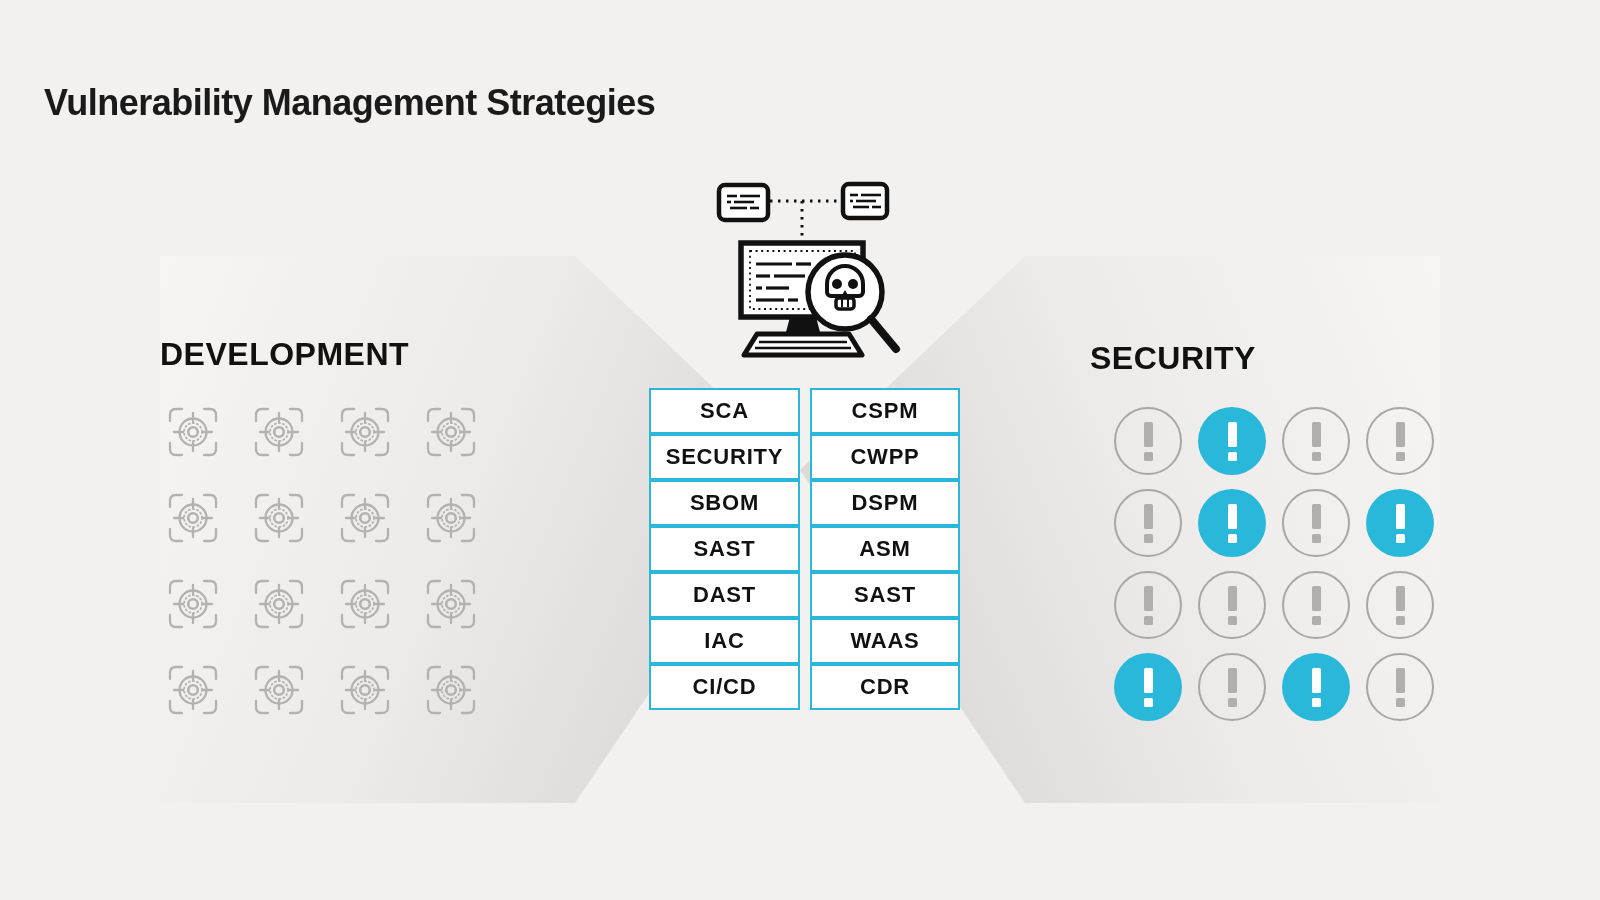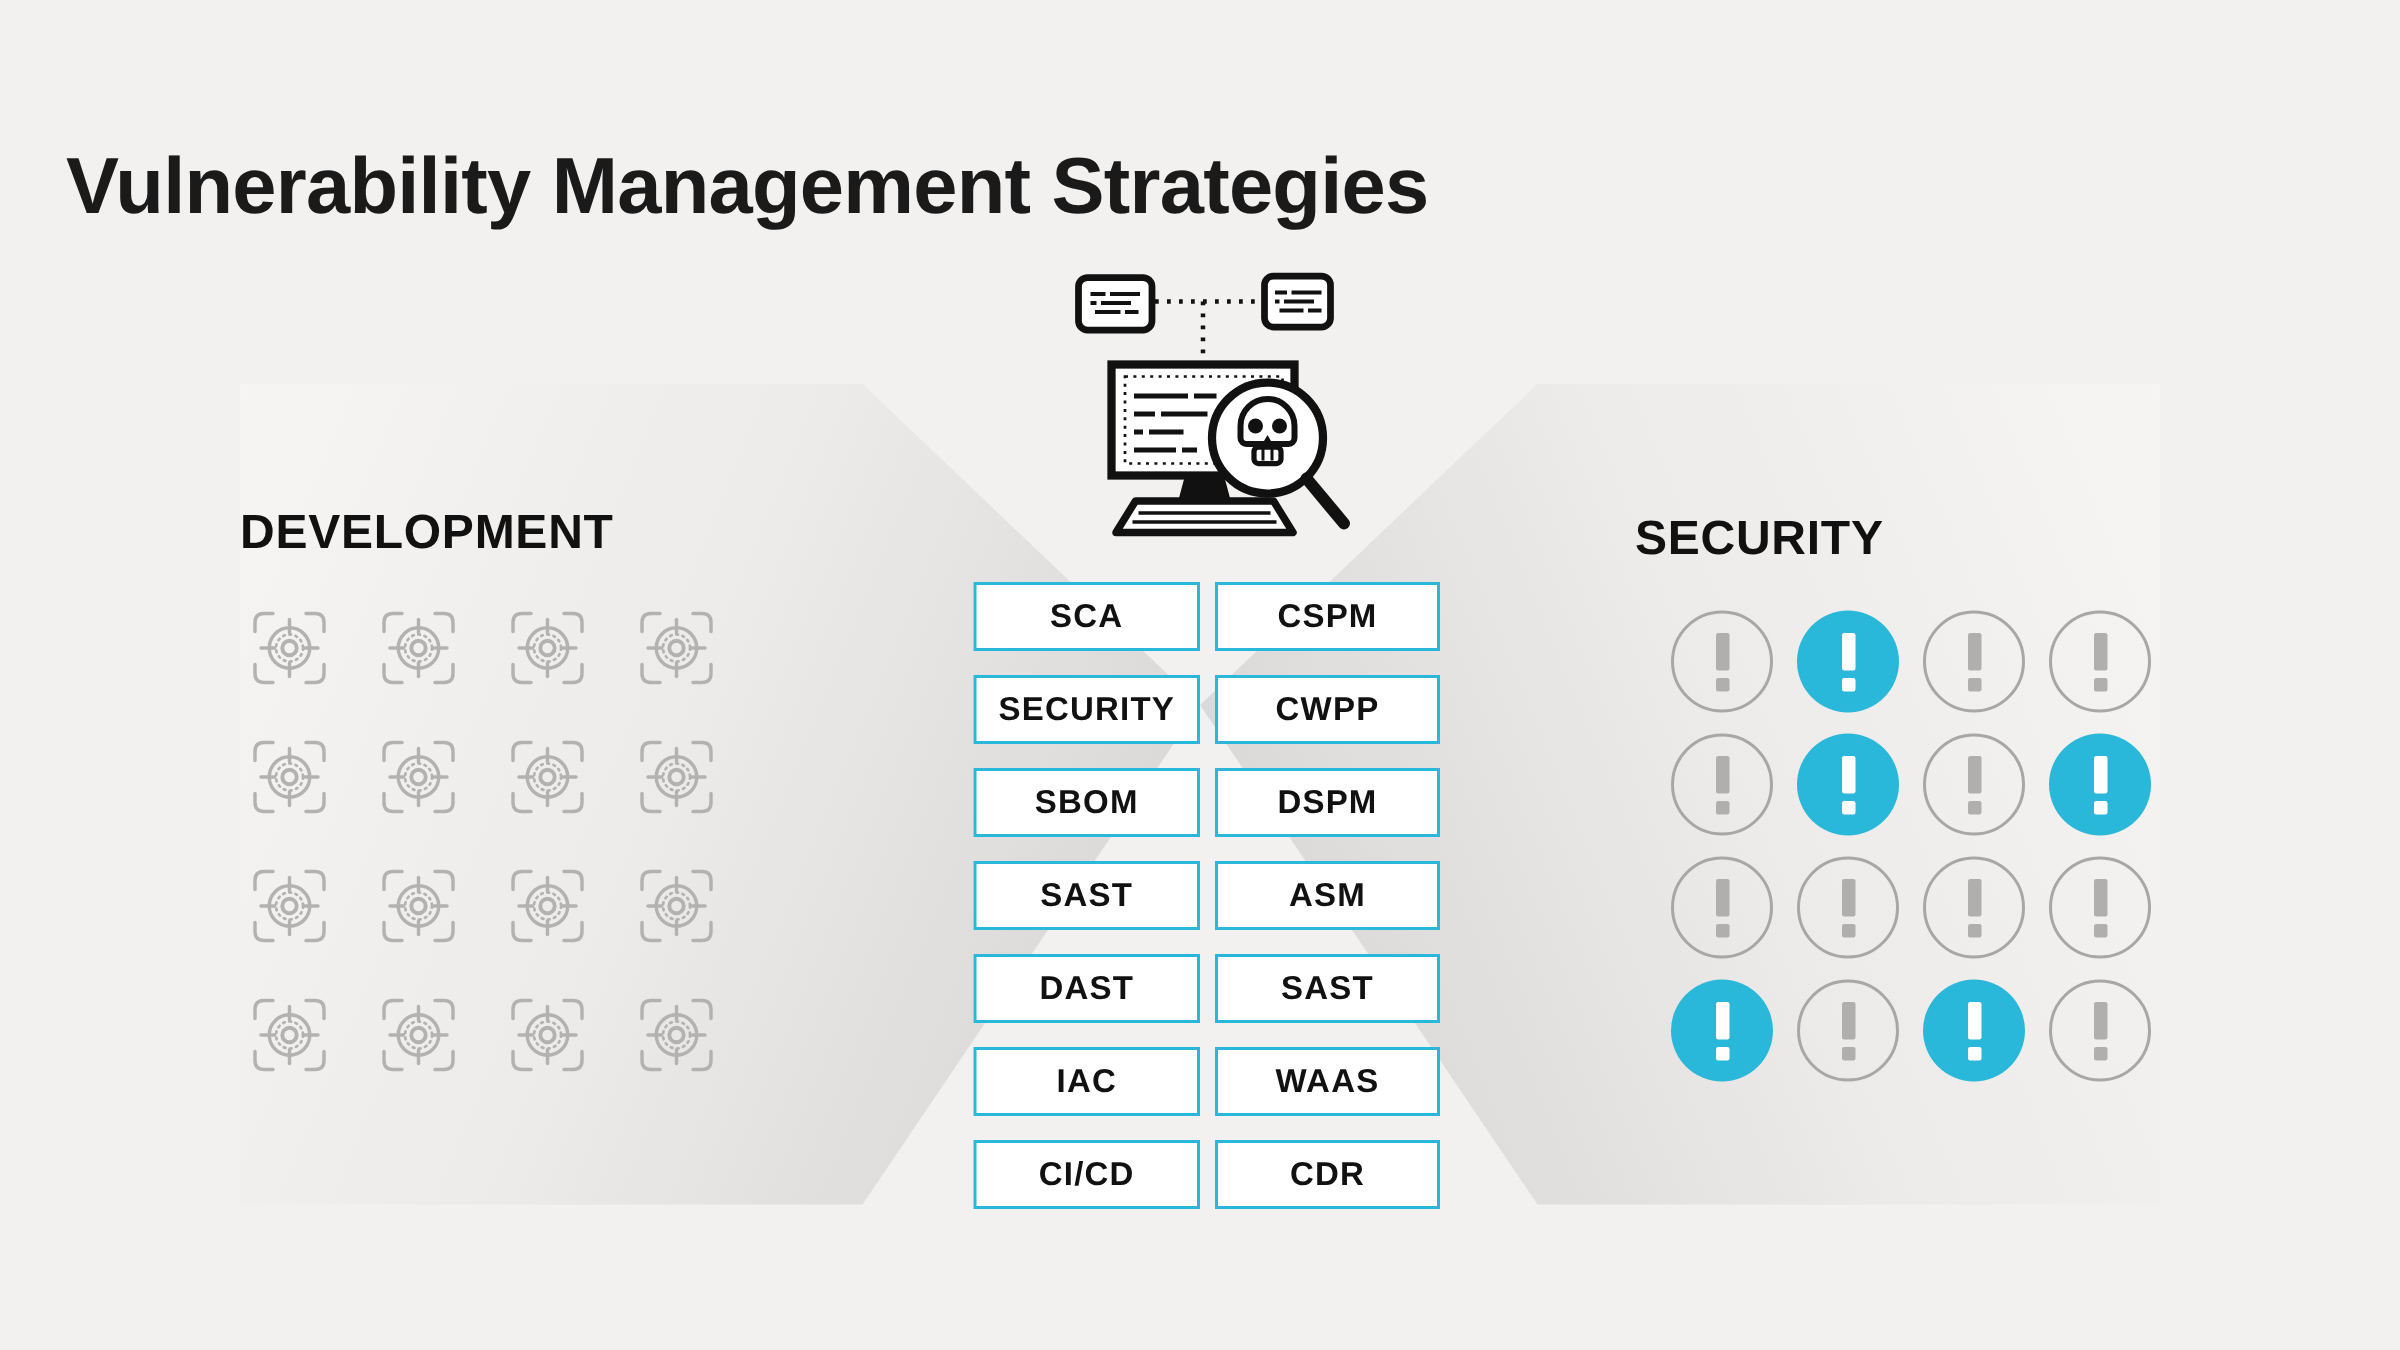--- a/index.html
+++ b/index.html
@@ -1,39 +1,39 @@
 <!DOCTYPE html>
 <html><head>
 <meta charset="utf-8">
 <style>
   html,body{margin:0;padding:0;background:#f2f1ef;}
   .canvas{position:relative;width:1600px;height:900px;background:var(--bg,#f2f1ef);
           overflow:hidden;font-family:"Liberation Sans",sans-serif;color:#161616;}
   .bg-svg{position:absolute;left:0;top:0;}
-  .main-title{position:absolute;left:44px;top:58px;font-size:53px;font-weight:700;
+  .main-title{position:absolute;left:44px;top:58px;font-size:36px;font-weight:700;
               letter-spacing:-0.5px;color:#1a1a1a;white-space:nowrap;}
   .section-label{position:absolute;font-size:32px;font-weight:700;letter-spacing:0.5px;
                  text-align:left;color:#111;}
   .section-label.dev{left:160px;width:350px;top:336px;}
   .section-label.sec{left:1090px;width:353px;top:340px;}
   .dev-grid{position:absolute;left:162px;top:401px;display:grid;
             grid-template-columns:repeat(4,62px);grid-auto-rows:62px;
             column-gap:24px;row-gap:24px;}
   .sec-grid{position:absolute;left:1114px;top:407px;display:grid;
             grid-template-columns:repeat(4,68px);grid-auto-rows:68px;
             column-gap:16px;row-gap:14px;}
   .alert{box-sizing:border-box;width:68px;height:68px;border-radius:50%;
          display:flex;flex-direction:column;align-items:center;justify-content:center;}
   .alert.outlined{border:2px solid #a8a7a5;}
   .alert.filled{background:var(--accent,#29b7da);}
   .ebar{width:9px;height:25px;border-radius:1.5px;}
   .edot{width:9px;height:9px;margin-top:5px;border-radius:1.5px;}
   .alert.outlined .ebar,.alert.outlined .edot{background:#b0afad;}
   .alert.filled .ebar,.alert.filled .edot{background:#ffffff;}
-  .tool-col{position:absolute;display:flex;flex-direction:column;gap:16px;}
+  .tool-col{position:absolute;display:flex;flex-direction:column;}
   .tool-col.left{left:649px;top:388px;width:151px;}
   .tool-col.right{left:810px;top:388px;width:150px;}
   .tool-box{box-sizing:border-box;height:46px;background:#fff;
             border:2.5px solid var(--accent,#29b7da);
             display:flex;align-items:center;justify-content:center;}
   .tool-box span{font-size:22px;font-weight:700;letter-spacing:0.8px;color:#111;}
   .illu{position:absolute;left:695px;top:172px;}
   .target{display:block;}
 </style>
 </head>

